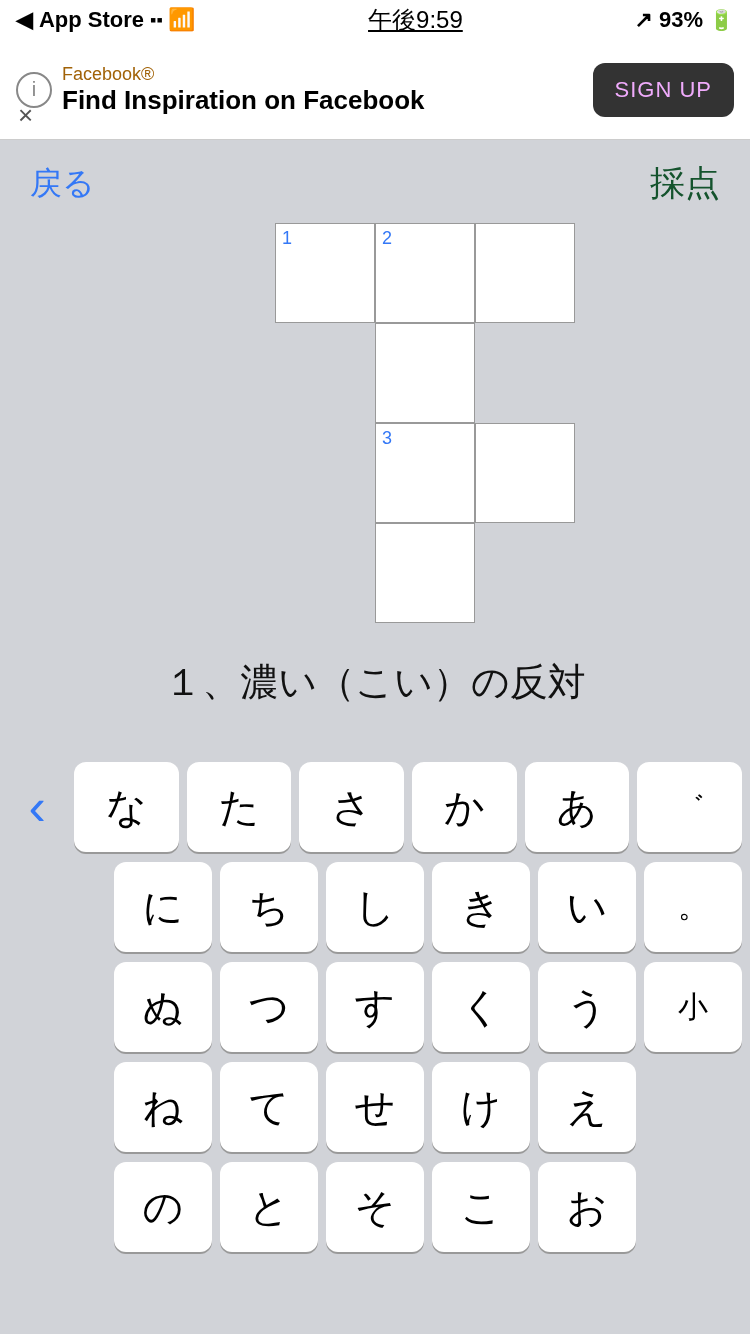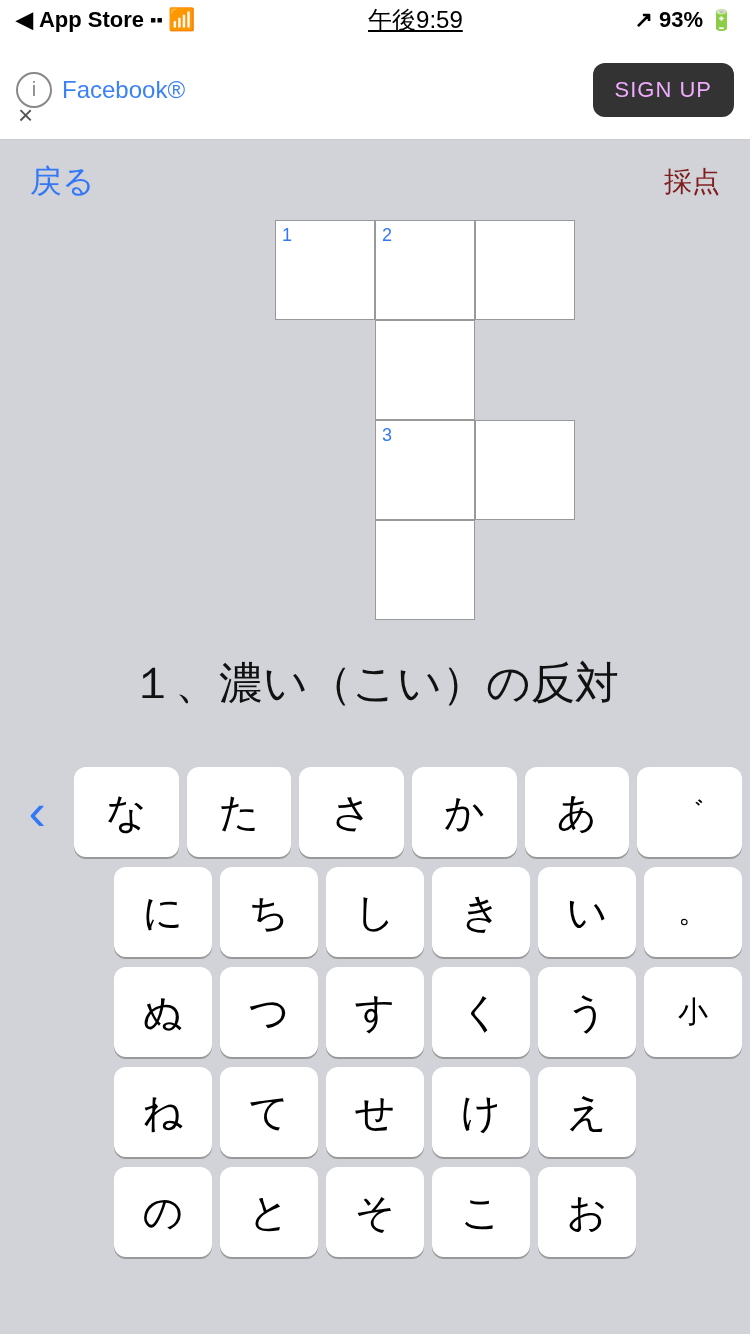--- a/index.html
+++ b/index.html
@@ -62,22 +62,22 @@
       align-items: center;
       justify-content: center;
       font-size: 20px;
       color: #888;
       margin-right: 10px;
     }
     .ad-text {
       flex: 1;
     }
     .ad-label {
-      font-size: 24px;
-      color: #3b82f6;
+      font-size: 18px;
+      color: #a16207;
     }
     .ad-title {
       font-size: 26px;
       font-weight: 600;
       color: #000;
     }
     .ad-signup-btn {
       background: #333;
       color: #f0abfc;
       border: none;
@@ -158,21 +158,21 @@
       position: absolute;
       top: 4px;
       left: 6px;
       font-size: 18px;
       color: #3478f6;
       font-weight: 400;
     }
 
     
     .clue-text {
-      font-size: 44px;
+      font-size: 38px;
       color: #111;
       text-align: center;
       margin: 10px 0 24px 0;
     }
 
     
     .keyboard {
       width: 750px;
       background: #d1d3d8;
       padding: 10px 8px 16px 8px;
@@ -236,30 +236,31 @@
     <span style="font-size:20px;">🔋</span>
   </div>
 </div>
 
 <div class="ad-banner">
   <div class="ad-info-icon">
     <span>i</span>
   </div>
   <div class="ad-text">
     <div class="ad-label">Facebook®</div>
+    <div class="ad-title">Find Inspiration on Facebook</div>
   </div>
   <button class="ad-signup-btn">SIGN UP</button>
   <span class="ad-close">×</span>
 </div>
 
 <div class="game-area">
 
   <div class="nav-row">
     <button class="nav-back" style="background:none;border:none;color:#3478f6;font-size:32px;cursor:pointer;">戻る</button>
-    <button class="nav-score" style="background:none;border:none;color:#7f1d1d;font-size:28px;cursor:pointer;">採点</button>
+    <button class="nav-score" style="background:none;border:none;color:#14532d;font-size:35px;cursor:pointer;">採点</button>
   </div>
 
   <div class="crossword-container">
 
     <div class="grid-row">
       <div class="cell empty"></div>
       <div class="cell">
         <span class="cell-number">1</span>
       </div>
       <div class="cell">

